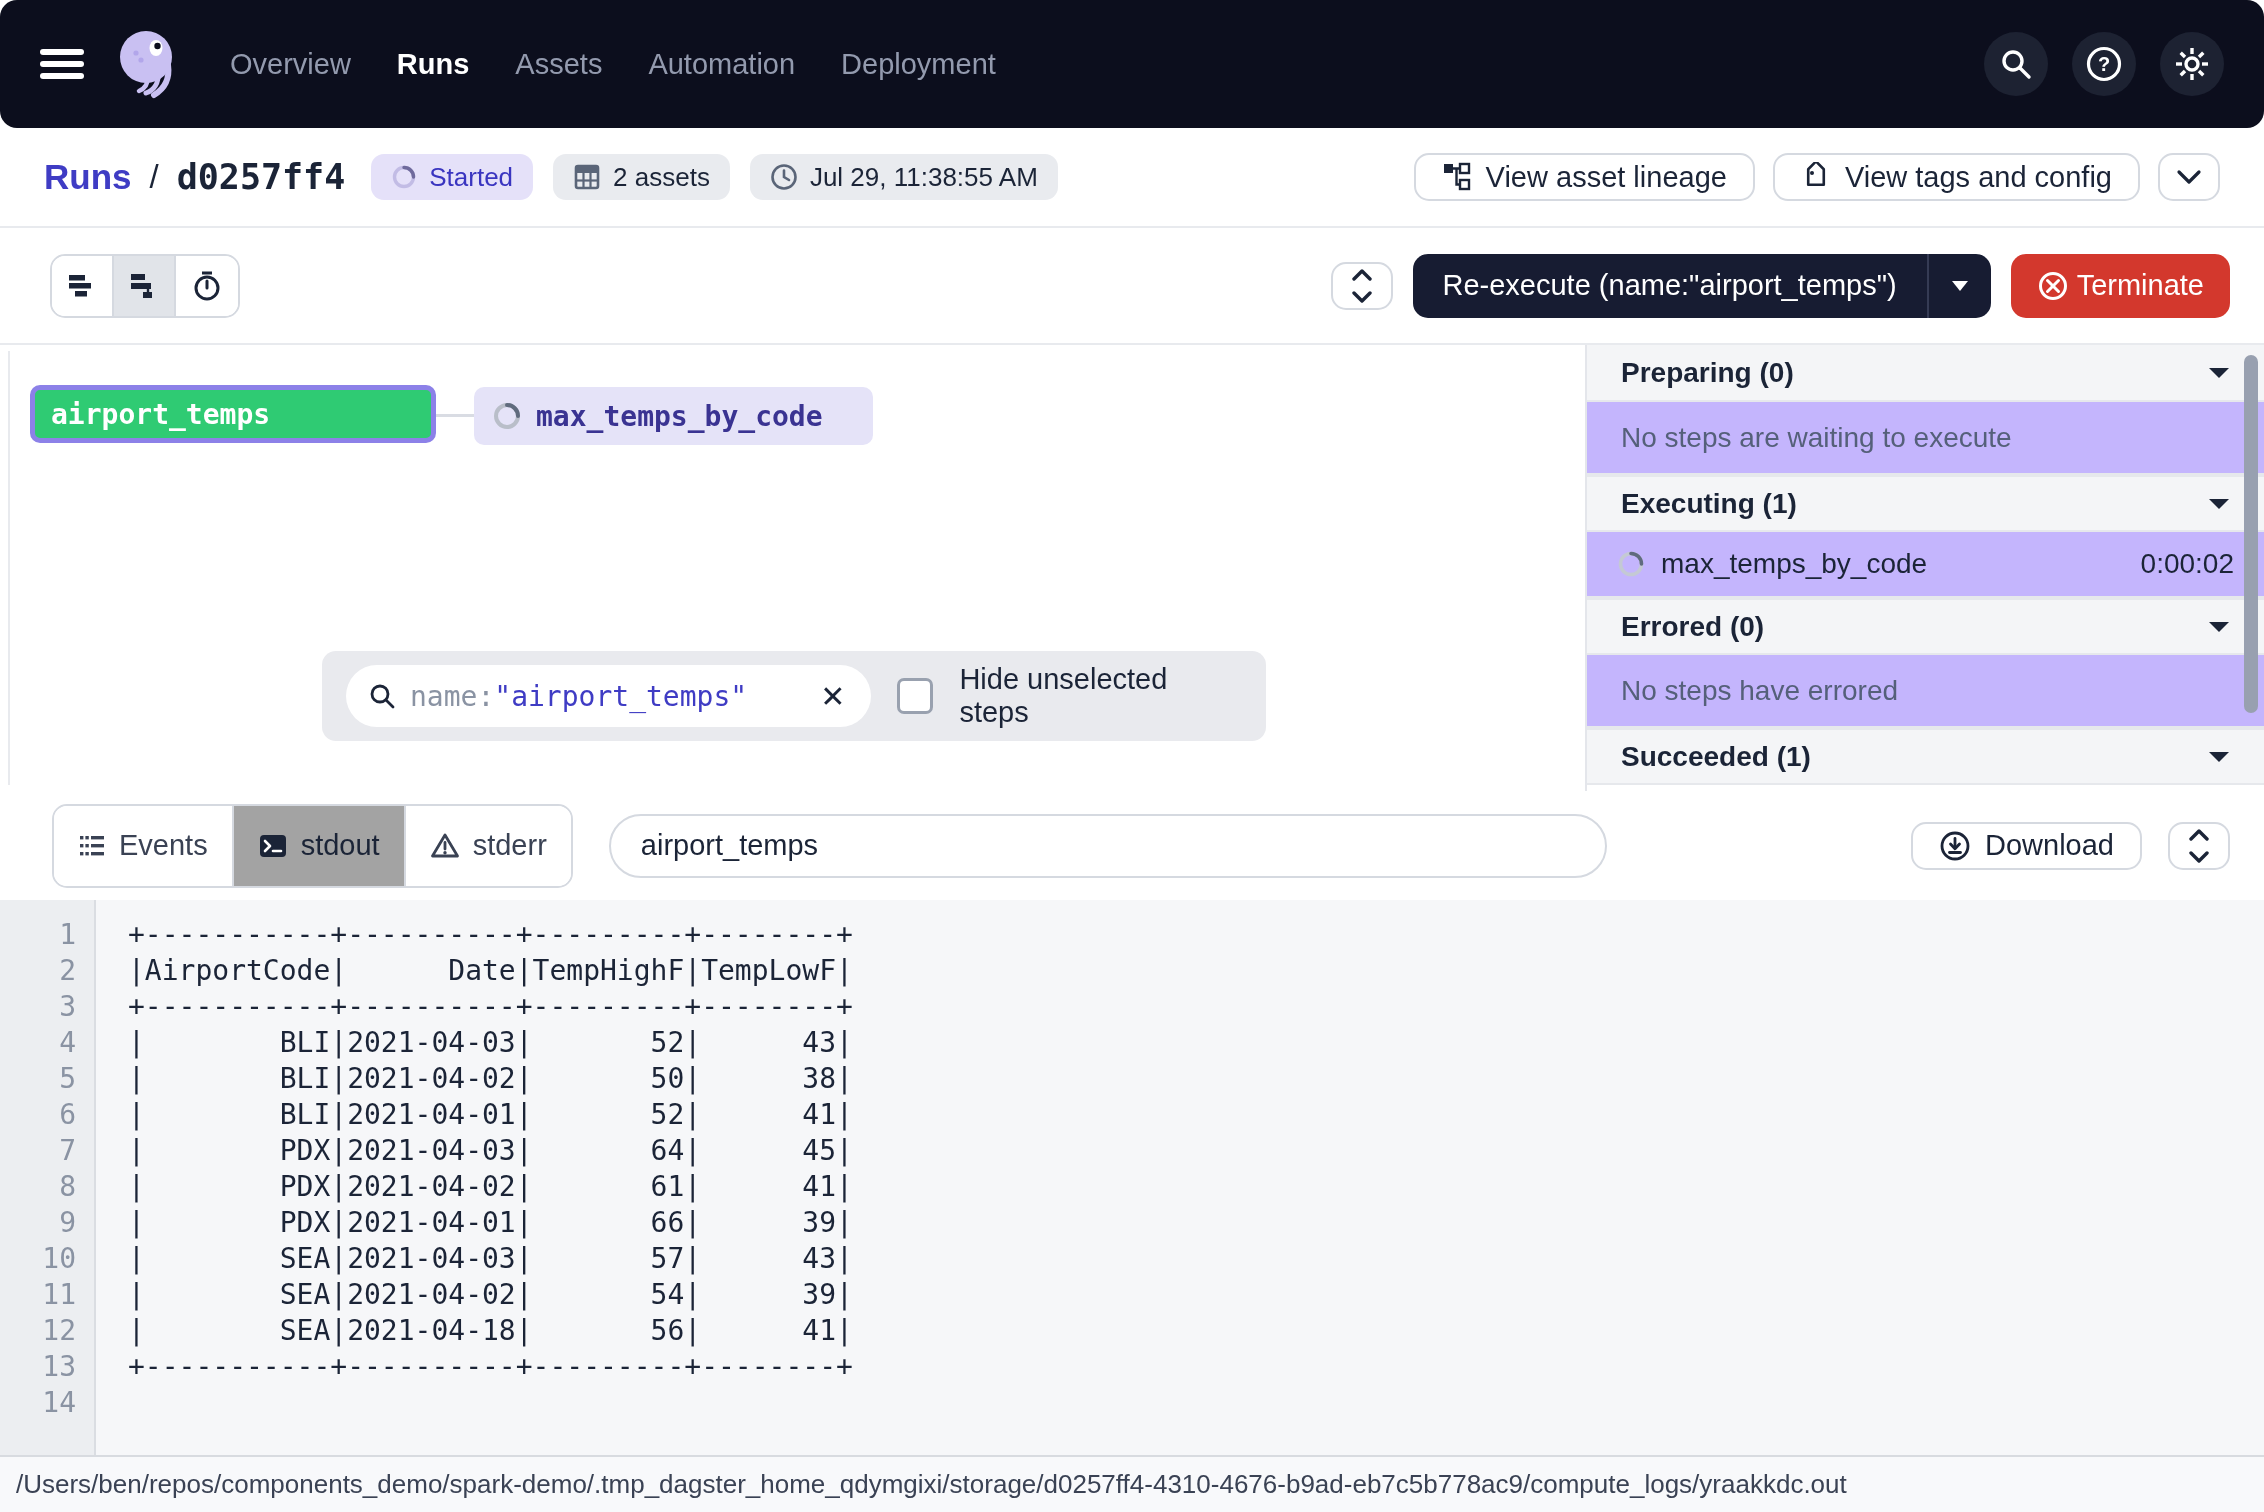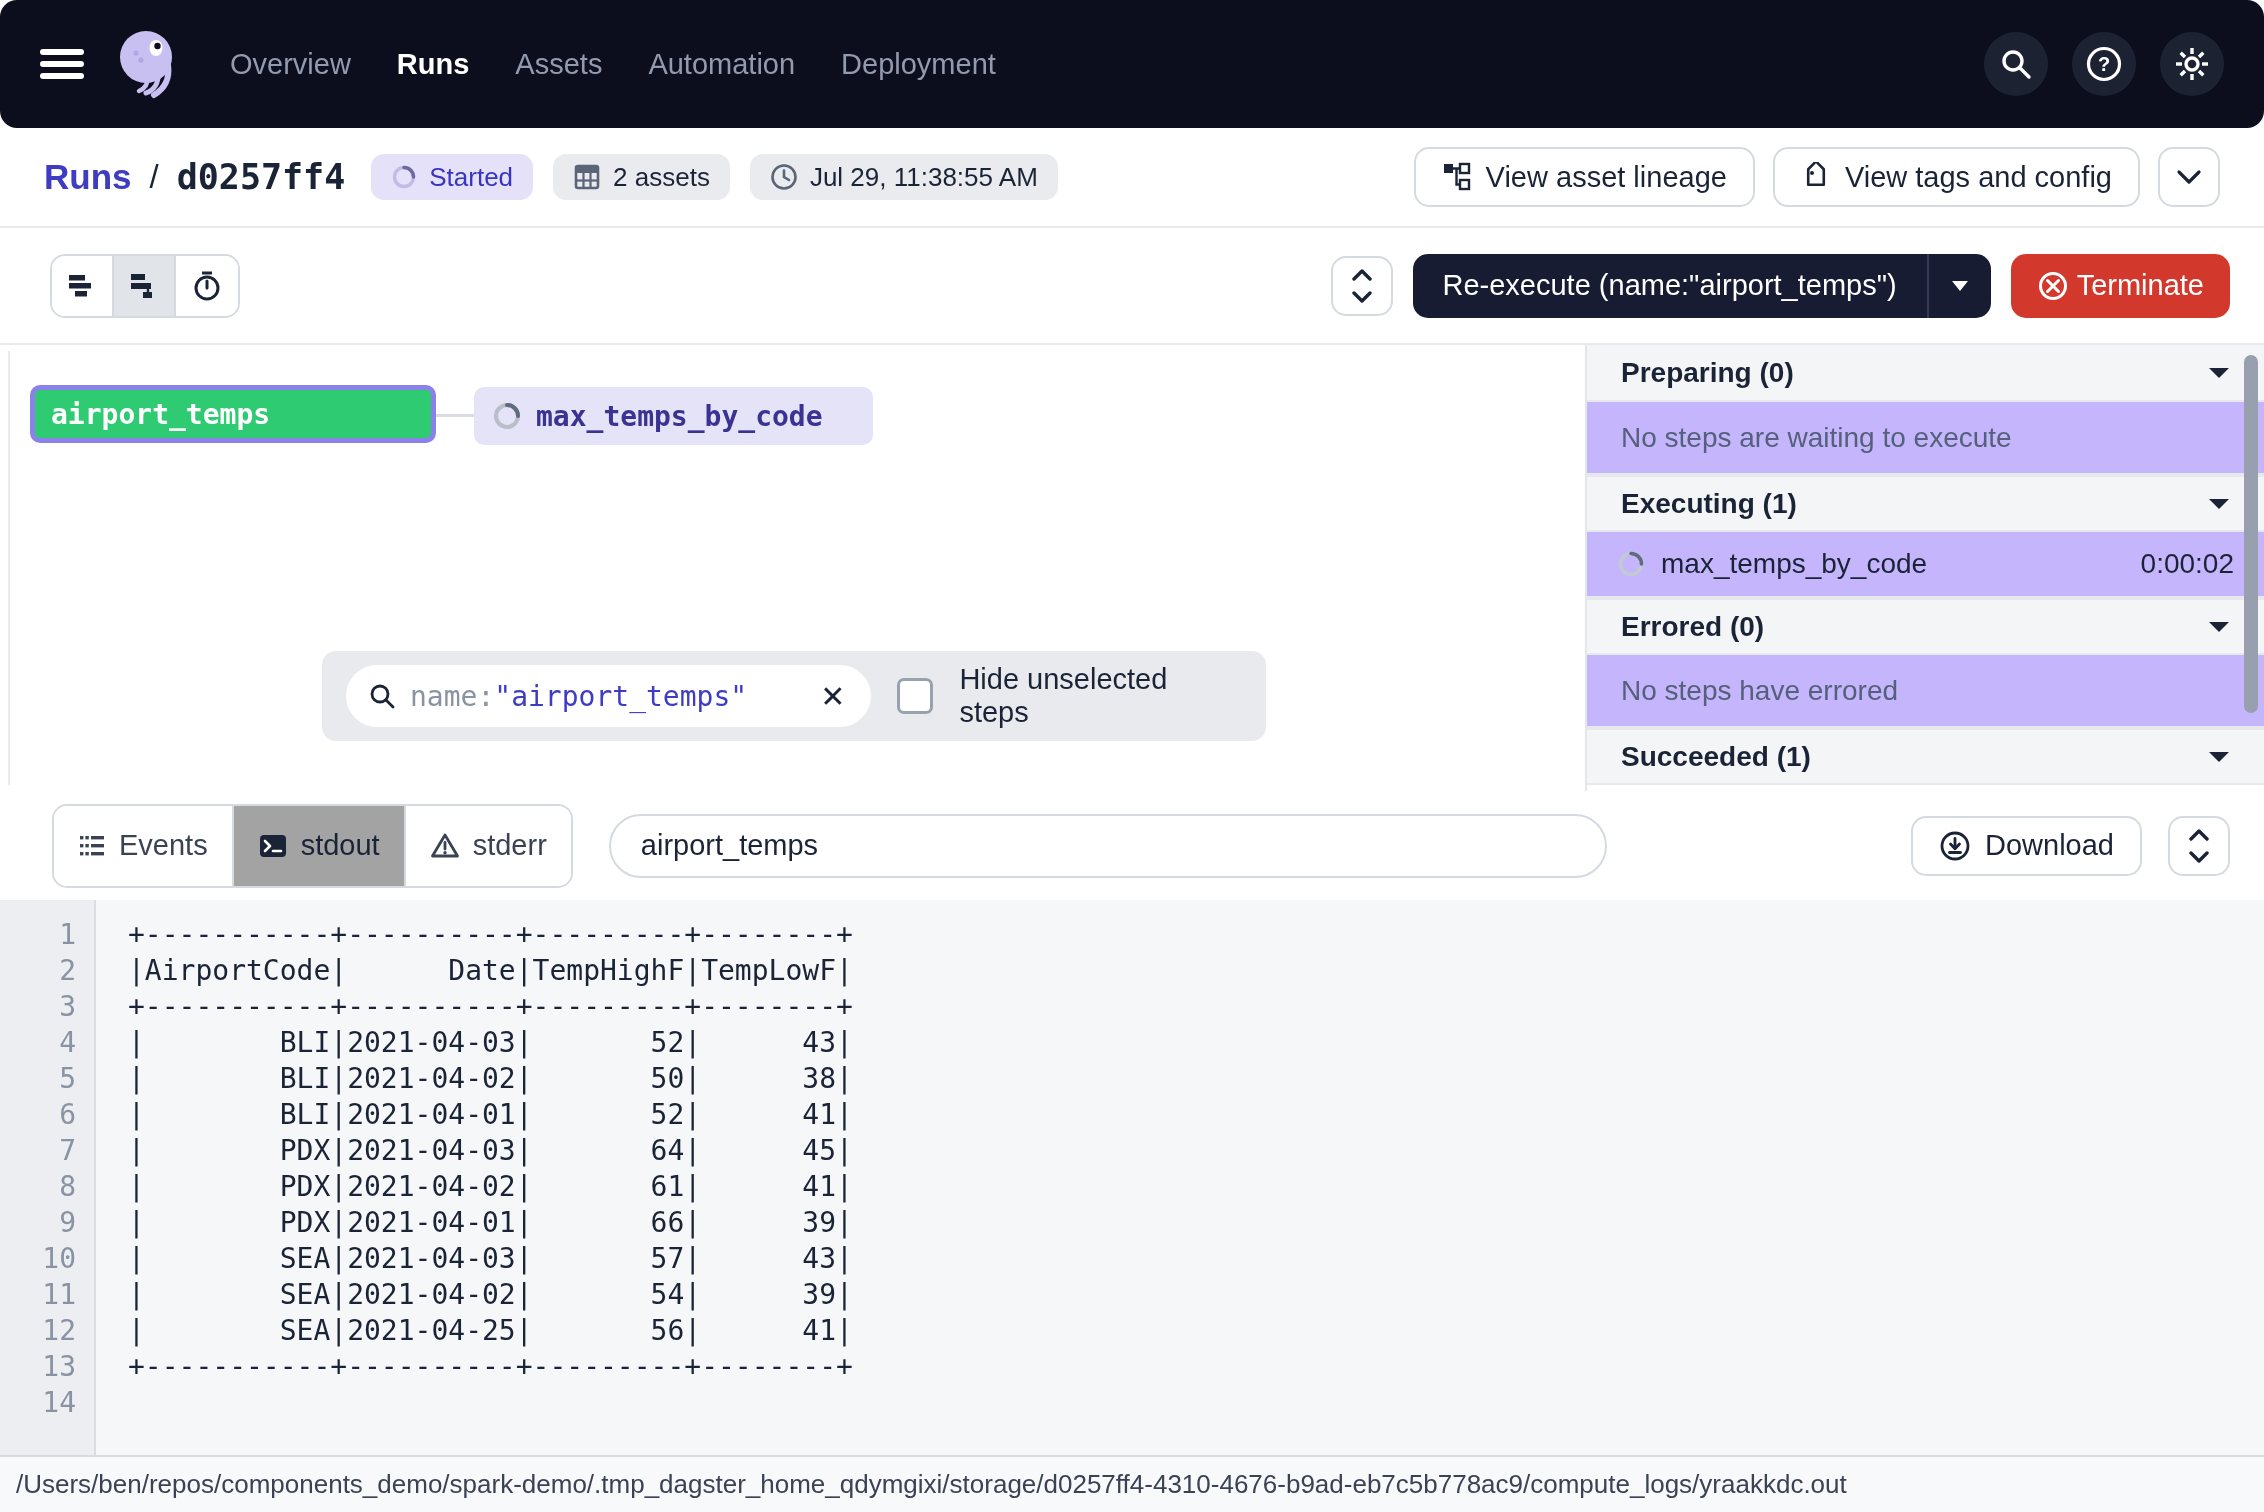--- a/index.html
+++ b/index.html
@@ -23,21 +23,21 @@
 
   
   .crumb-row { height:100px; display:flex; align-items:center; padding:0 44px; border-bottom:2px solid #E8EAEE; background:#fff; }
   .crumb-section { color:#3F3CC4; font-size:35px; font-weight:700; }
   .crumb-sep { font-size:33px; margin:0 18px; color:#1B2437; }
   .crumb-runid { font-size:35px; font-weight:700; color:#1B2437; }
   .pill { height:46px; border-radius:13px; display:flex; align-items:center; padding:0 20px; font-size:26px; gap:12px; }
   .pill.started { background:#E5E1F9; color:#3A35C0; margin-left:26px; }
   .pill.gray { background:#E9EBEF; color:#1B2437; margin-left:20px; }
   .crumb-actions { margin-left:auto; display:flex; align-items:center; gap:18px; }
-  .btn { height:60px; border-radius:15px; border:2px solid #D5D9E0; background:#fff; display:flex; align-items:center; gap:14px; padding:0 26px; font-size:29px; color:#1B2437; cursor:pointer; }
+  .btn { height:48px; border-radius:15px; border:2px solid #D5D9E0; background:#fff; display:flex; align-items:center; gap:14px; padding:0 26px; font-size:29px; color:#1B2437; cursor:pointer; }
   .btn.square { width:62px; padding:0; justify-content:center; }
 
   
   .toolbar-row { height:117px; display:flex; align-items:center; padding:0 34px 0 50px; border-bottom:2px solid #E8EAEE; background:#fff; }
   .seg-group { display:flex; border:2px solid #D5D9E0; border-radius:15px; overflow:hidden; }
   .seg { width:62px; height:60px; display:flex; align-items:center; justify-content:center; background:#fff; cursor:pointer; border-right:2px solid #D5D9E0; }
   .seg:last-child { border-right:none; }
   .seg.selected { background:#E1E4E9; }
   .toolbar-right { margin-left:auto; display:flex; align-items:center; gap:20px; }
   .btn-dark { height:64px; background:#171C32; border-radius:15px; display:flex; align-items:stretch; color:#fff; cursor:pointer; overflow:hidden; }
@@ -437,21 +437,21 @@
       <div class="log-row">
         <div class="ln">10</div>
         <div class="lt">|        SEA|2021-04-03|       57|      43|</div>
       </div>
       <div class="log-row">
         <div class="ln">11</div>
         <div class="lt">|        SEA|2021-04-02|       54|      39|</div>
       </div>
       <div class="log-row">
         <div class="ln">12</div>
-        <div class="lt">|        SEA|2021-04-25|       56|      41|</div>
+        <div class="lt">|        SEA|2021-04-18|       56|      41|</div>
       </div>
       <div class="log-row">
         <div class="ln">13</div>
         <div class="lt">+-----------+----------+---------+--------+</div>
       </div>
       <div class="log-row">
         <div class="ln">14</div>
         <div class="lt"></div>
       </div>
     </div>

